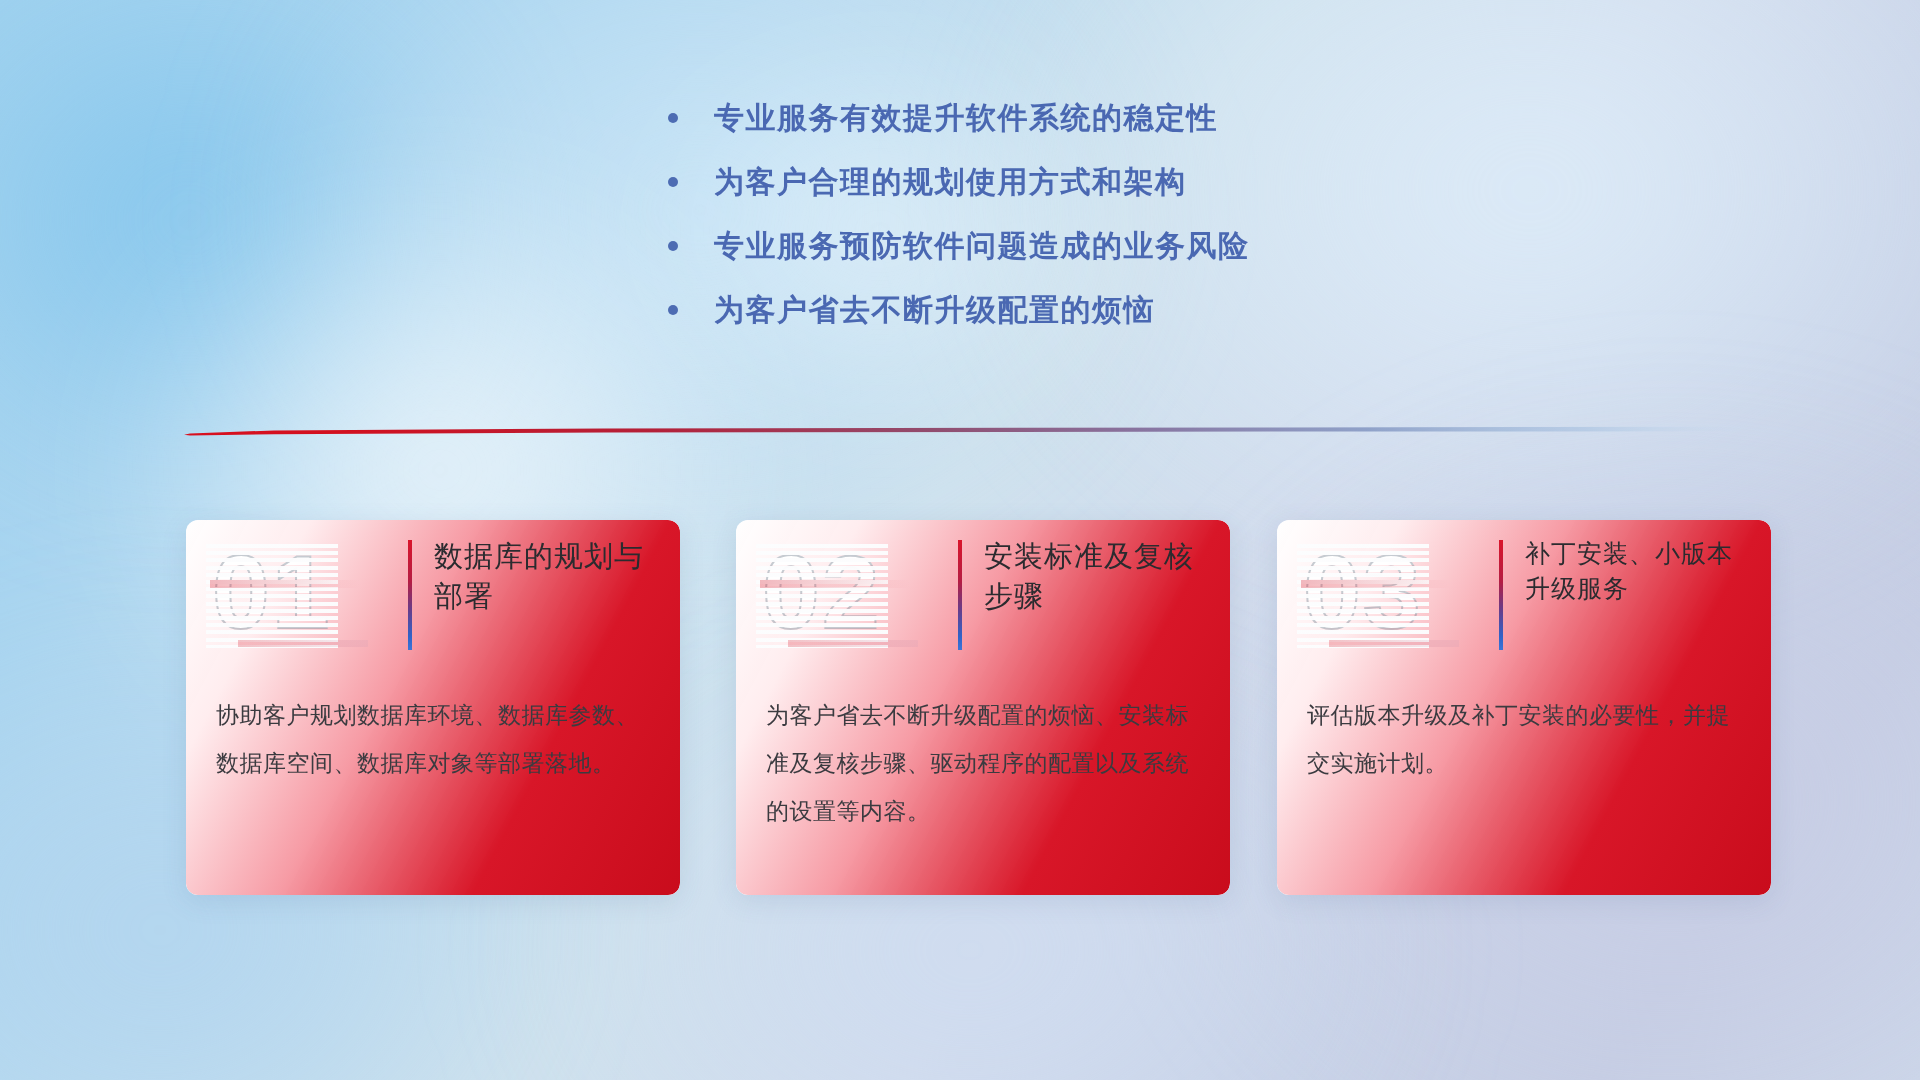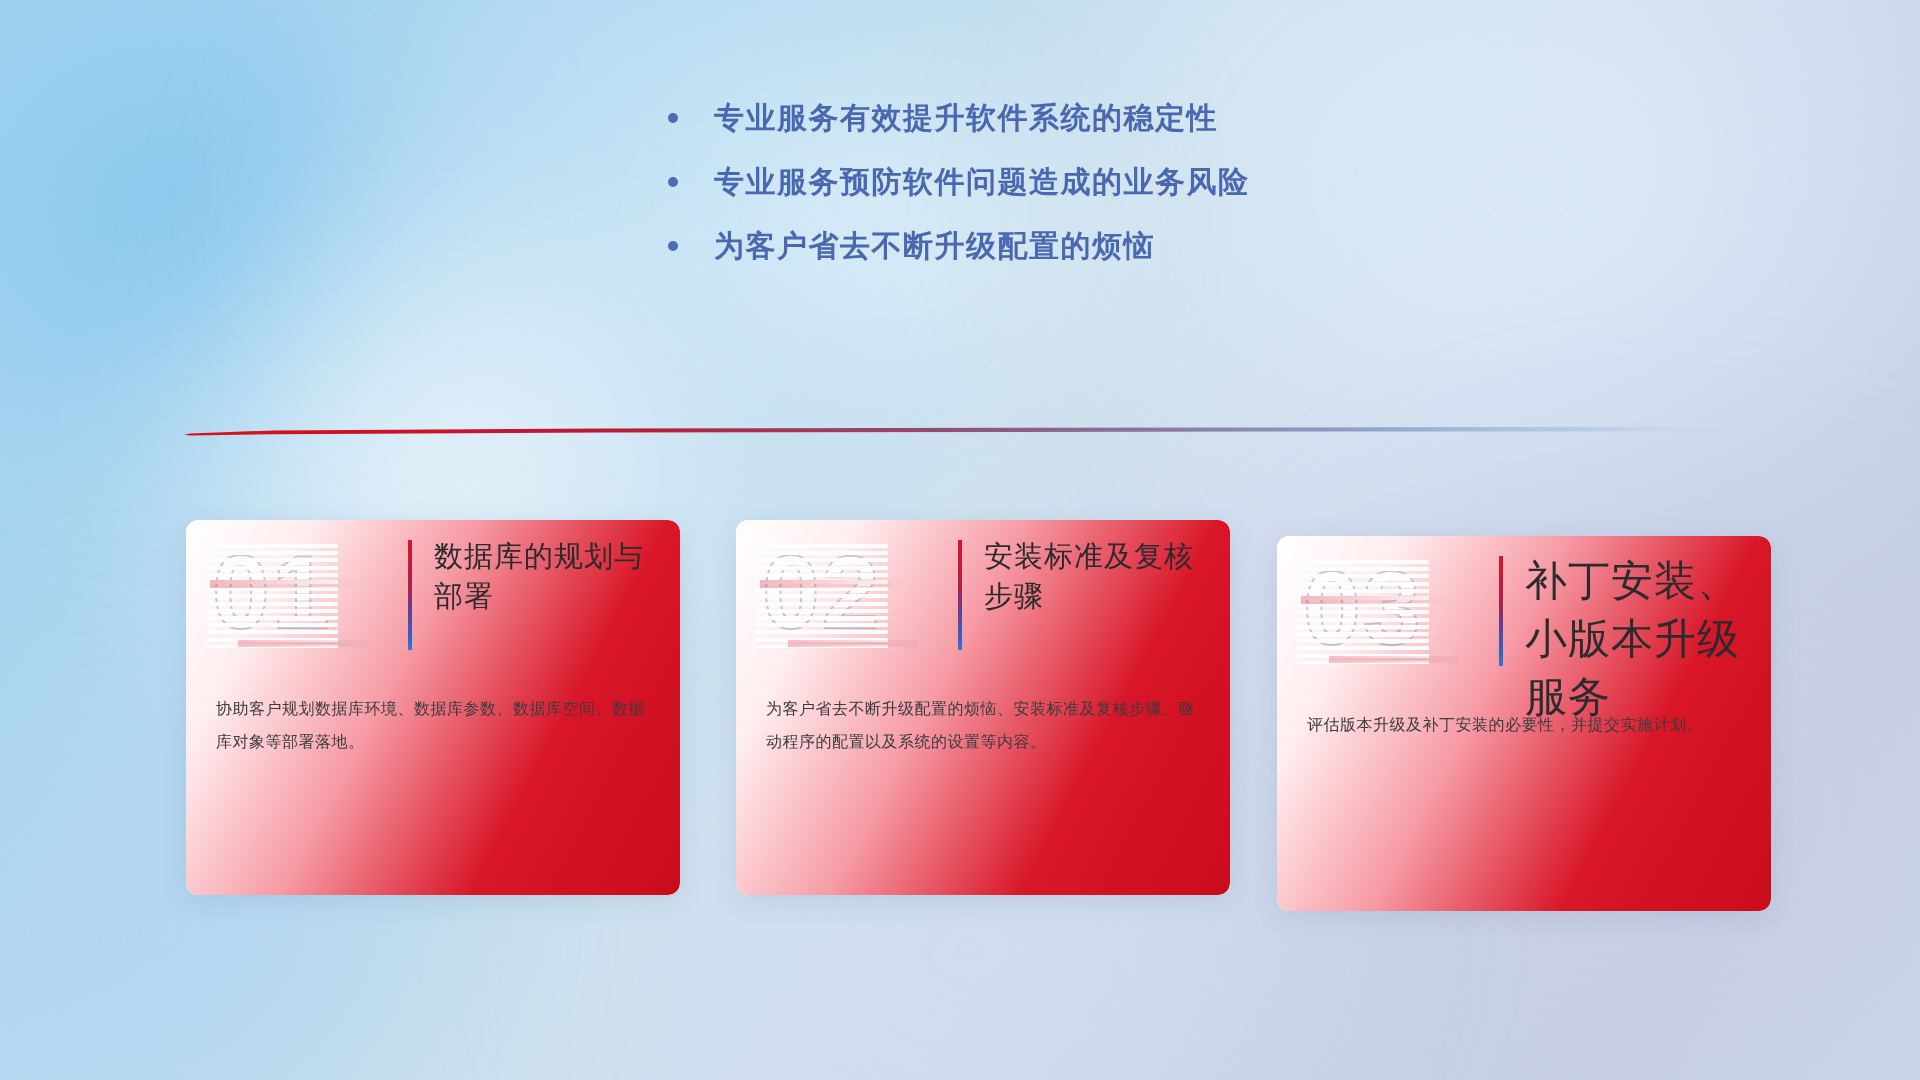--- a/index.html
+++ b/index.html
@@ -71,21 +71,21 @@
     background:linear-gradient(160deg,
       rgba(255,255,255,.80) 0%,
       rgba(250,252,254,.90) 35%,
       rgba(253,253,255,.97) 70%,
       rgba(255,255,255,.99) 100%);
     box-shadow:0 6px 26px rgba(70,100,150,.13);
     overflow:hidden;
   }
   .card-1 { left:186px; }
   .card-2 { left:736px; }
-  .card-3 { left:1277px;margin-top:16px; }
+  .card-3 { left:1277px; }
   .card-border {
     position:absolute; inset:0; border-radius:12px; pointer-events:none;
     border:1.6px solid transparent;
     background:
       linear-gradient(#fff0,#fff0) padding-box,
       linear-gradient(118deg,
         rgba(255,255,255,.96) 0%,
         rgba(255,236,238,.95) 18%,
         rgba(246,150,160,.95) 42%,
         rgba(216,22,40,1) 70%,
@@ -132,24 +132,24 @@
     background:linear-gradient(180deg,#d9152b 0%,#b41e44 38%,#6b3b86 62%,#2f63c8 88%,#3b74d8 100%);
   }
   .card-title {
     position:absolute; left:248px; top:16px; right:14px;
     font-size:29px; font-weight:400; color:#2b2b2f;
     line-height:1.38; letter-spacing:1px;
   }
 
   .card-body {
     position:absolute; left:30px; right:26px; top:172px;
-    font-size:16px; color:#3b3b40; line-height:2.08;
+    font-size:23px; color:#3b3b40; line-height:2.08;
     letter-spacing:.5px; font-weight:400;
   }
-  .card-3 .card-title { font-size:42px; }
+  .card-3 .card-title { font-size:25px; }
 </style>
 </head>
 <body>
 
 <div id="bg">
   <div class="bg-base"></div>
   <div class="glow g1"></div>
   <div class="glow g3"></div>
   <div class="glow g4"></div>
   <div class="glow g2"></div>
@@ -158,20 +158,24 @@
   <div class="glow g7"></div>
   <div class="glow g8"></div>
 </div>
 
 <div id="content">
 
   <div class="bullets">
     <div class="bullet-row">
       <span class="bullet-dot"></span>
       <span class="bullet-text">专业服务有效提升软件系统的稳定性</span>
+    </div>
+    <div class="bullet-row">
+      <span class="bullet-dot"></span>
+      <span class="bullet-text">为客户合理的规划使用方式和架构</span>
     </div>
     <div class="bullet-row">
       <span class="bullet-dot"></span>
       <span class="bullet-text">专业服务预防软件问题造成的业务风险</span>
     </div>
     <div class="bullet-row">
       <span class="bullet-dot"></span>
       <span class="bullet-text">为客户省去不断升级配置的烦恼</span>
     </div>
   </div>

